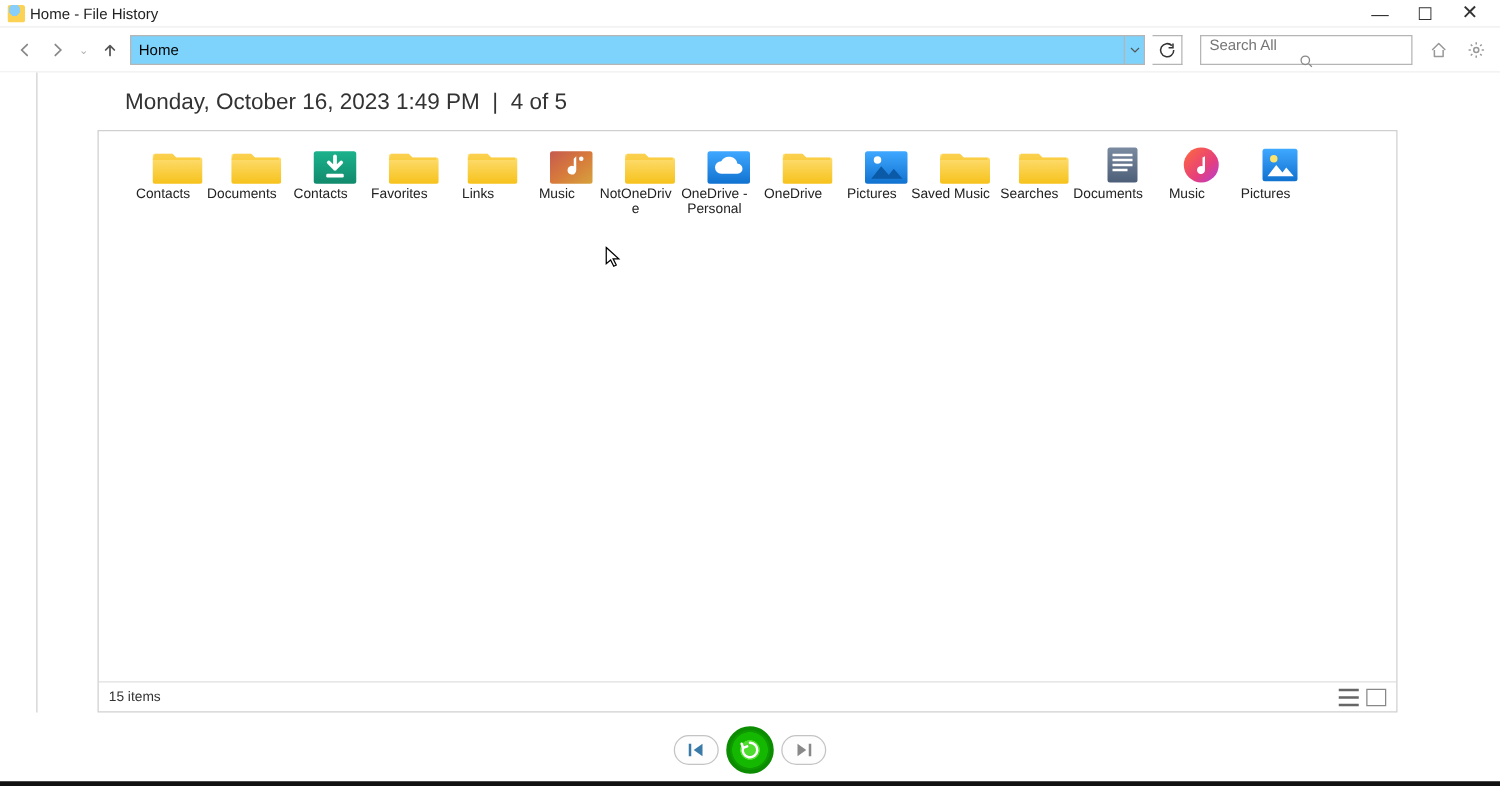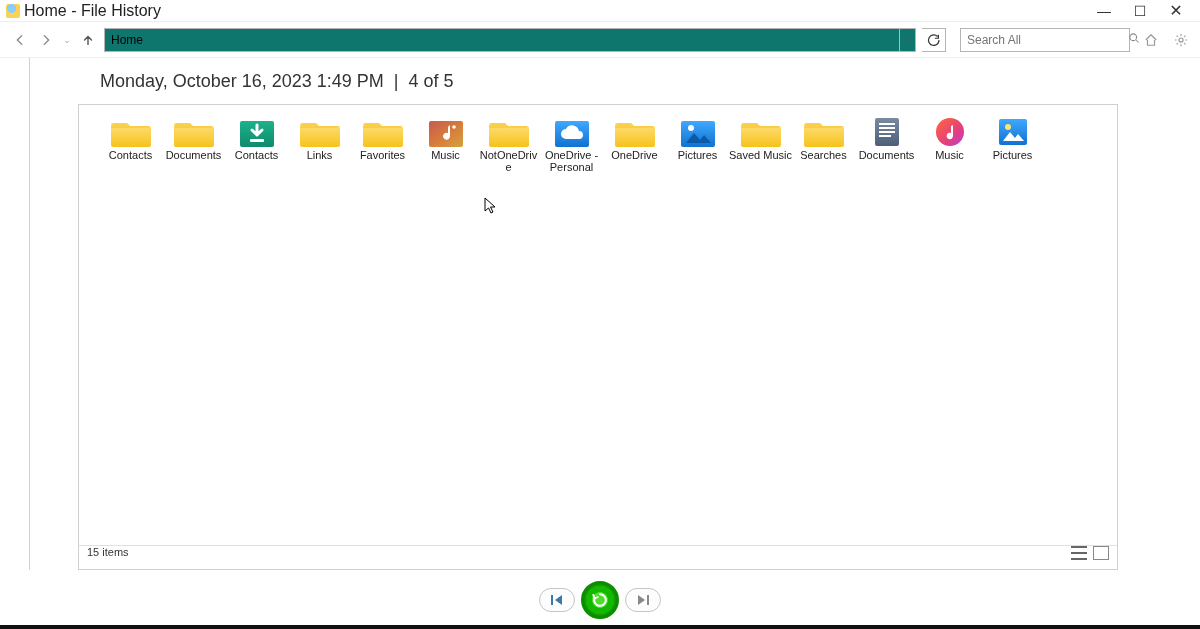--- a/index.html
+++ b/index.html
@@ -1,53 +1,53 @@
 <!DOCTYPE html>
 <html><head>
 <meta charset="utf-8">
 <style>
   * { box-sizing: border-box; }
   html, body { margin: 0; padding: 0; font-family: "Segoe UI", sans-serif; font-size: 12px; color: #222; }
   body { width: 1200px; height: 629px; background: #fff; position: relative; overflow: hidden; }
 
   
   .titlebar { height: 22px; display: flex; align-items: center; padding: 0 6px; border-bottom: 1px solid #eee; }
-  .titlebar .title { font-size: 16px; color: #222; margin-left: 4px;}
+  .titlebar .title { font-size: 12px; color: #222; margin-left: 4px;}
   .titlebar .spacer { flex: 1; }
   .win-btn { width: 36px; text-align: center; font-size: 14px; color: #333; line-height: 18px; }
   .win-btn.close { font-size: 16px; }
   .title-icon { width:14px; height:14px; border-radius:2px; background: radial-gradient(circle at 40% 30%, #87cefa 0 35%, transparent 36%), #fbd253;}
 
   
   .toolbar { height: 36px; display: flex; align-items: center; padding: 4px 10px; gap: 6px; border-bottom: 1px solid #f0f0f0;}
   .nav-btn { width: 20px; height: 20px; display:flex; align-items:center; justify-content:center; color:#777; }
   .sep { width:10px; text-align:center; color:#888;}
-  .addr-box { flex: 1; height: 24px; border: 1px solid #b5b5b5; display:flex; align-items:center; background:#0f766e;}
+  .addr-box { flex: 1; height: 24px; border: 1px solid #b5b5b5; display:flex; align-items:center; background:#7dd3fc;}
   .addr-box input { flex:1; border:none; outline:none; height: 22px; padding: 0 6px; font-size: 12px; background: transparent;}
   .addr-drop { width: 16px; height: 22px; border-left: 1px solid #b5b5b5; display:flex; align-items:center; justify-content:center; color:#555;}
   .refresh { width: 24px; height:24px; border:1px solid #b5b5b5; border-left:none; display:flex;align-items:center;justify-content:center; color:#333;}
-  .search-box { width: 170px; height: 24px; border: 1px solid #b5b5b5; margin-left: 8px; display:flex; align-items:center;}
+  .search-box { width: 170px; height: 24px; border: 1px solid #b5b5b5; margin-left: 8px; display:flex; align-items:center;flex-direction:column;}
   .search-box input { flex:1; border:none; outline:none; height:22px; padding:0 6px; font-size:12px; background: transparent;}
   .search-box .s-icon { width: 22px; text-align:center; color:#888;}
   .tbtn { width: 18px; height: 18px; margin-left: 6px; color: #888; display:flex;align-items:center;justify-content:center;}
 
   
   .leftstrip { position:absolute; top:58px; left:0; width:30px; height: 512px; border-right:1px solid #d0d0d0; background:#fff;}
 
   
   .heading { font-size: 18px; color:#333; padding-left: 100px; height: 46px; display:flex; align-items:center; }
 
   
   .panel { position:absolute; left: 78px; top: 104px; width: 1040px; height: 466px; border:1px solid #d0d0d0; background:#fff; }
   .panel-inner { padding: 10px 12px 0 20px; display:flex; flex-wrap: wrap; gap: 0; align-content: flex-start;}
-  .item { width: 63px; height: 74px; display:flex; flex-direction:column; align-items:center; text-align:center;}
+  .item { width: 63px; height: 74px; display:flex; flex-direction:column; align-items:flex-end; text-align:center;}
   .item .lbl { width: 63px; font-size: 11px; line-height: 12px; word-wrap: break-word; }
   .item svg, .item .iconbox { width: 40px; height: 34px; }
 
-  .status-bar { position:absolute; bottom:0; left:0; right:0; height:24px; border-top:1px solid #e0e0e0; display:flex; padding: 0 8px; font-size:11px; color:#333;}
+  .status-bar { position:absolute; bottom:0; left:0; right:0; height:24px; border-top:1px solid #e0e0e0; display:flex; align-items:center; padding: 0 8px; font-size:11px; color:#333;}
   .status-bar .spacer { flex:1;}
   .view-btn { width:16px; height:14px; margin-left:6px; border:1px solid #888; }
   .view-details { border:none; display:flex; flex-direction:column; justify-content:space-between;}
   .view-details div { height:2px; background:#666;}
   .view-large  { }
 
   
   .bottom-ctrl { position:absolute; left:0; right:0; top: 580px; height: 40px; display:flex; align-items:center; justify-content:center; gap: 6px;}
   .pill { width: 36px; height: 24px; border:1px solid #c4c4c4; border-radius: 12px; background:#fdfdfd; display:flex; align-items:center; justify-content:center; color:#555; font-size:10px; }
   .restore { width: 38px; height: 38px; border-radius: 50%; background: radial-gradient(circle at 50% 50%, #4edc2e 0 34%, #14b800 36% 62%, #0e9a00 64% 100%); border: 3px solid #0c8c00; display:flex;align-items:center;justify-content:center;}
@@ -217,27 +217,27 @@
       <div class="item">
         <svg class="iconbox">
           <use href="#ico-downloads"></use>
         </svg>
         <div class="lbl">Contacts</div>
       </div>
       <div class="item">
         <svg class="iconbox">
           <use href="#ico-folder"></use>
         </svg>
+        <div class="lbl">Favorites</div>
+      </div>
+      <div class="item">
+        <svg class="iconbox">
+          <use href="#ico-folder"></use>
+        </svg>
         <div class="lbl">Links</div>
-      </div>
-      <div class="item">
-        <svg class="iconbox">
-          <use href="#ico-folder"></use>
-        </svg>
-        <div class="lbl">Favorites</div>
       </div>
       <div class="item">
         <svg class="iconbox">
           <use href="#ico-musicfolder"></use>
         </svg>
         <div class="lbl">Music</div>
       </div>
       <div class="item">
         <svg class="iconbox">
           <use href="#ico-folder"></use>

